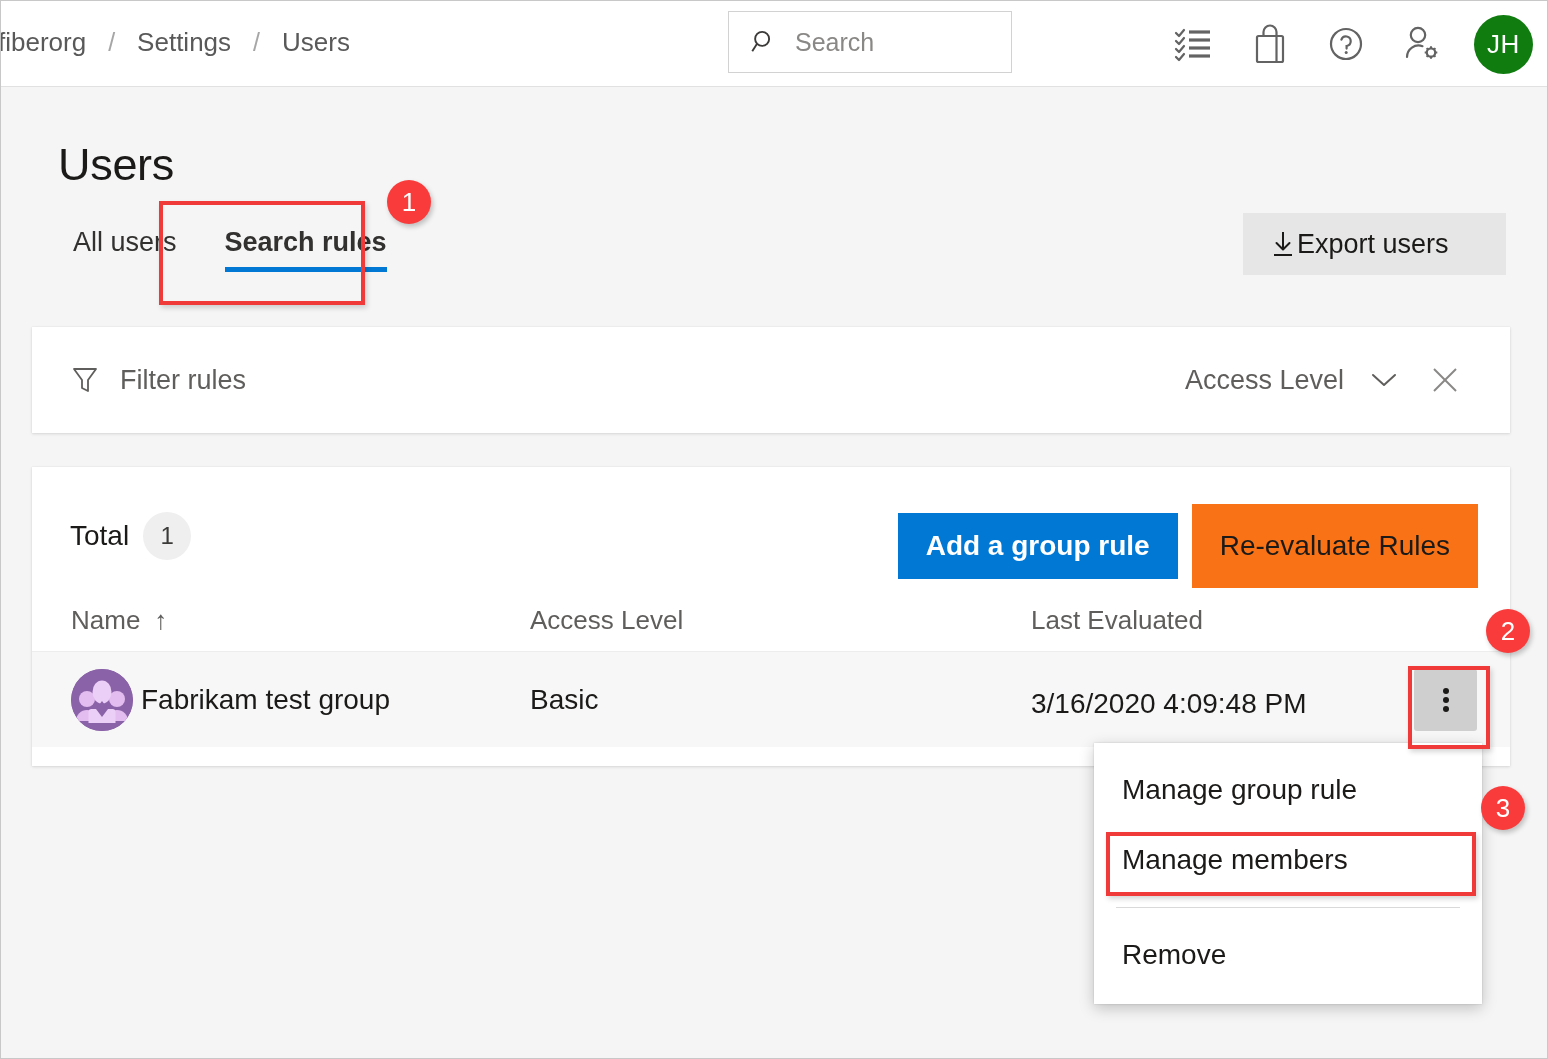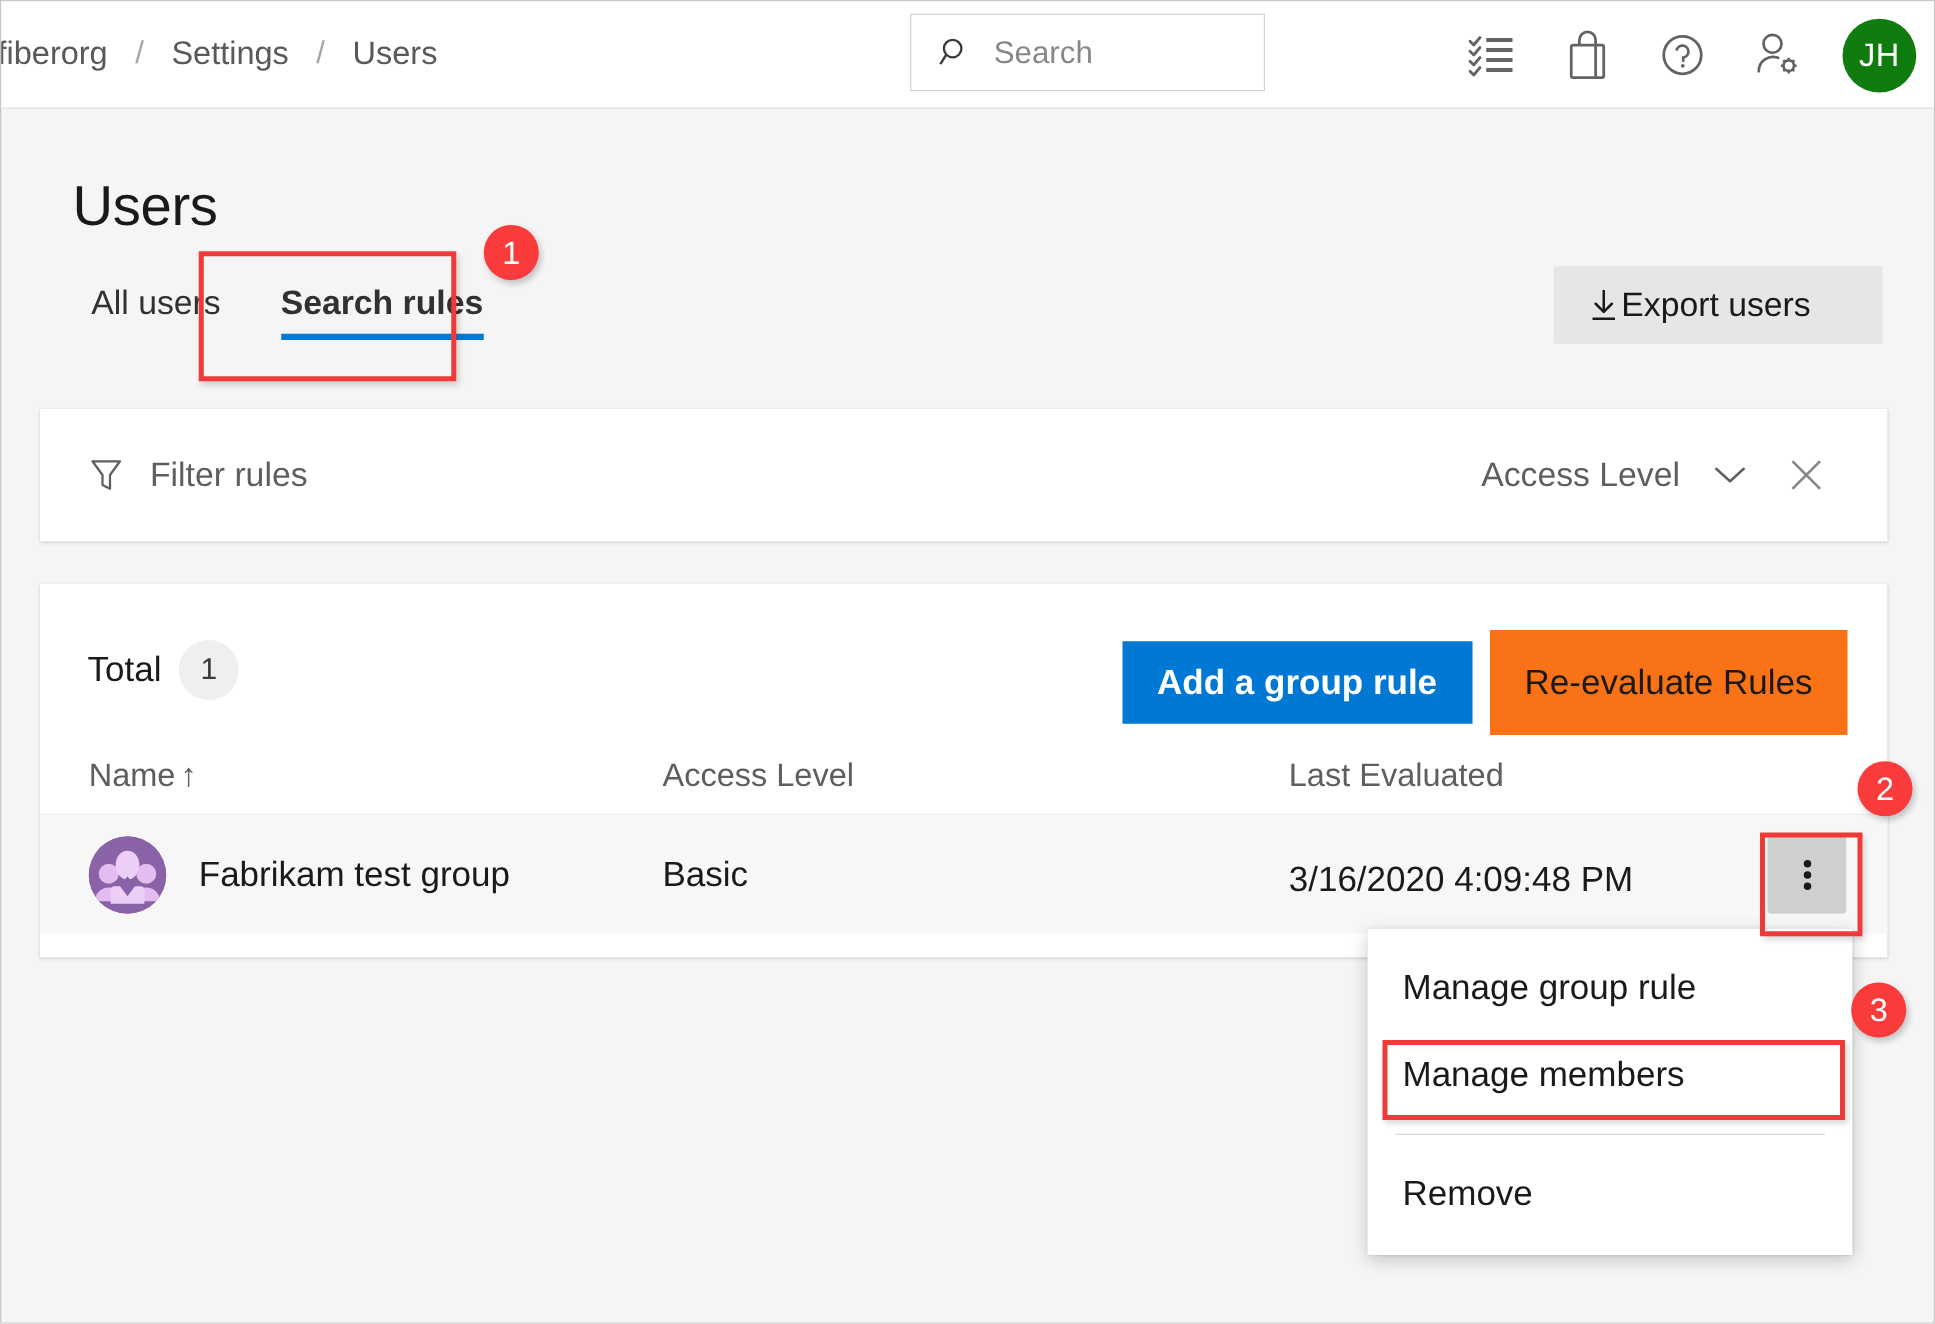--- a/index.html
+++ b/index.html
@@ -227,37 +227,37 @@
   .thead {
     position: absolute;
     left: 0; top: 122px;
     width: 100%;
     height: 62px;
     display: flex;
     align-items: center;
     font-size: 26px;
     color: #605e5c;
   }
-  .th-name { position: absolute; left: 39px; display: flex; align-items: flex-start; gap: 4px; }
+  .th-name { position: absolute; left: 39px; display: flex; align-items: flex-start; gap: 14px; }
   .th-access { position: absolute; left: 498px; }
   .th-last { position: absolute; left: 999px; }
 
   .trow {
     position: absolute;
     left: 0; top: 184px;
     width: 100%;
     height: 96px;
     background: #f7f7f7;
     border-top: 1px solid #ededed;
     display: block;
     cursor: pointer;
   }
   .cell-name {
     position: absolute; left: 39px; top: 0; height: 96px;
-    display: flex; align-items: center; gap: 26px;
+    display: flex; align-items: center; gap: 8px;
   }
   .group-avatar {
     width: 62px; height: 62px;
     border-radius: 50%;
     background: #8a62a8;
     position: relative;
     overflow: hidden;
     flex: none;
   }
   .cell-name-text { font-size: 28px; color: #1b1a19; }

